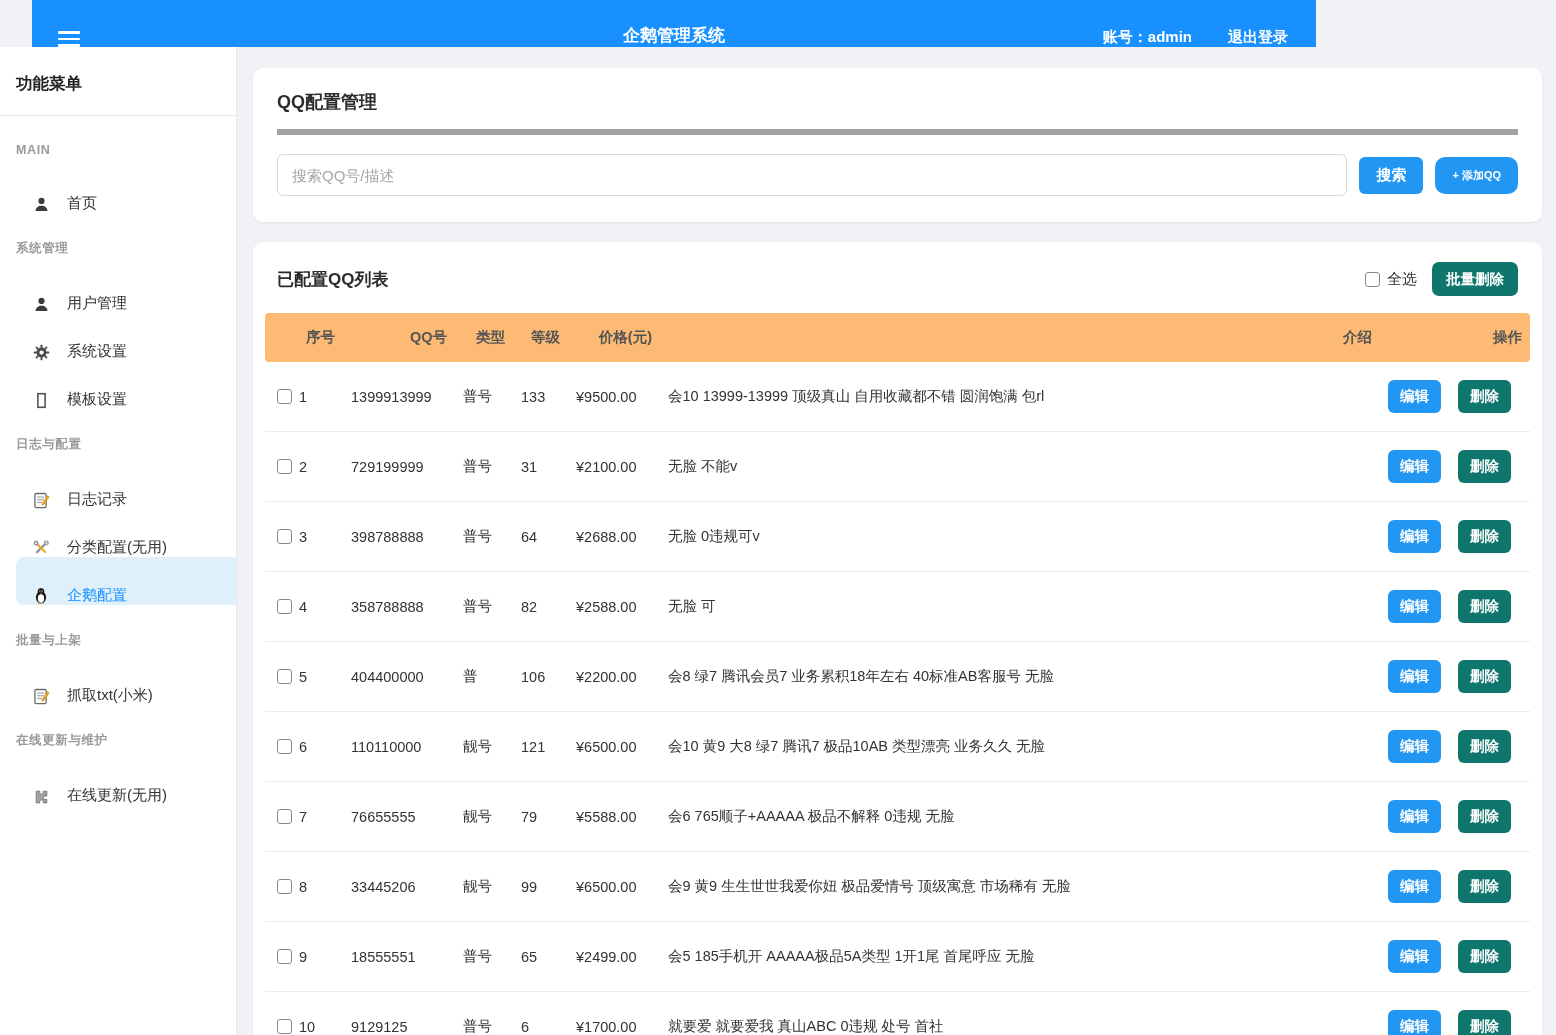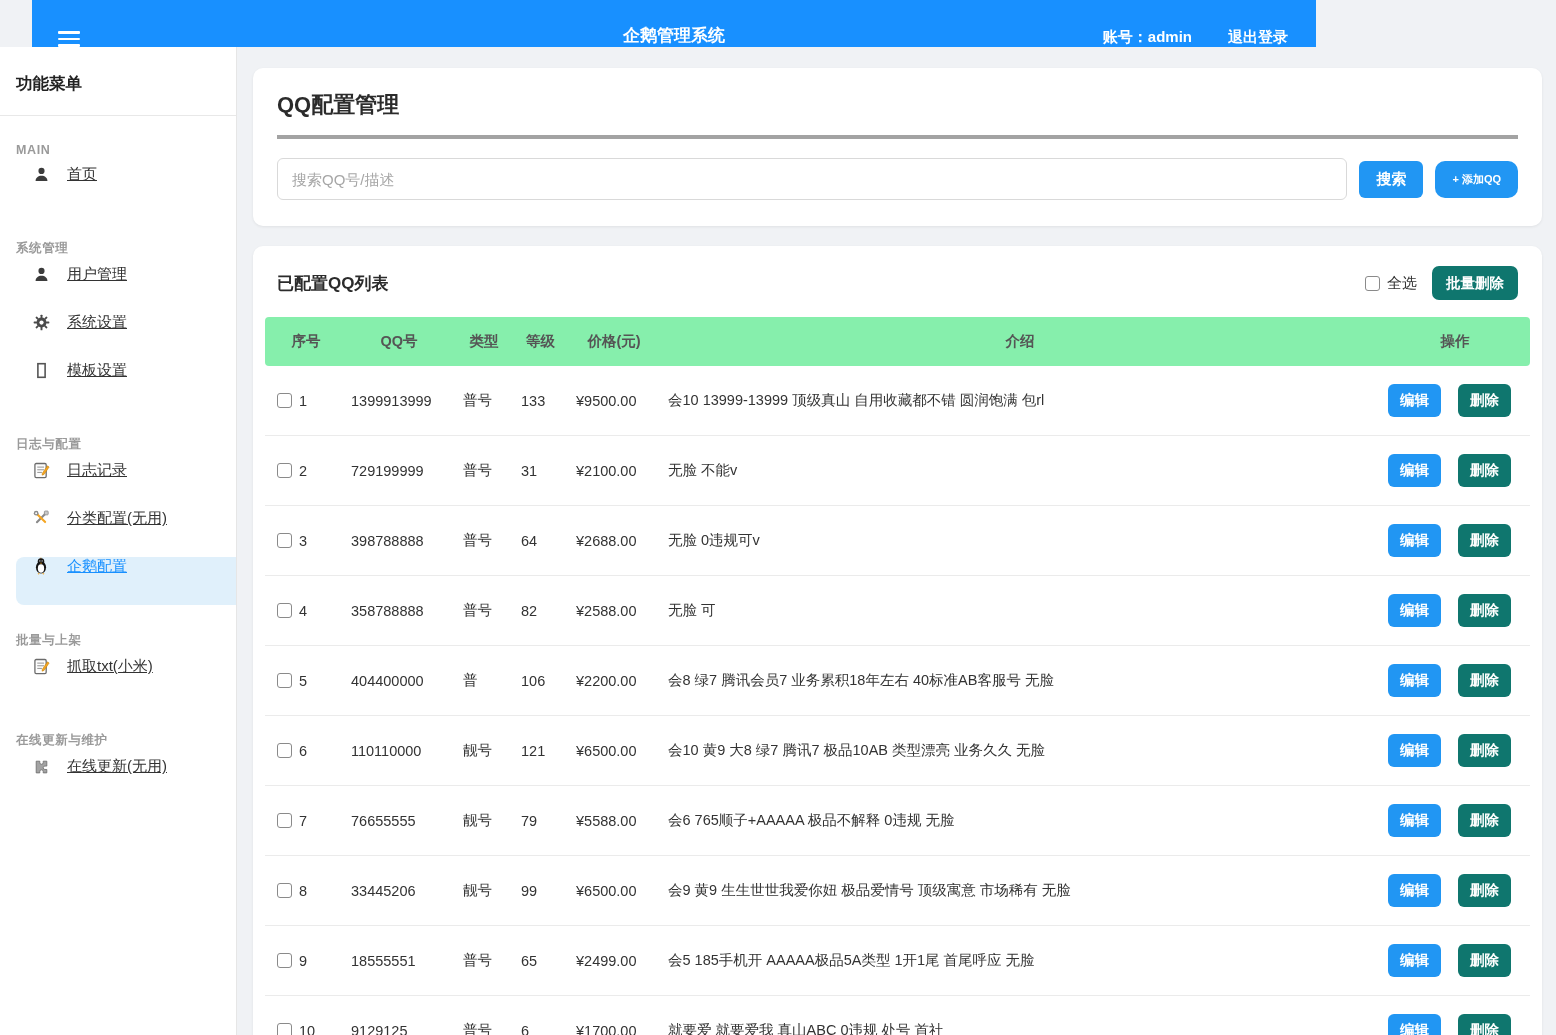--- a/index.html
+++ b/index.html
@@ -19,36 +19,36 @@
   .topbar-account { font-size:15px; font-weight:bold; }
   .topbar-logout { font-size:15px; font-weight:bold; cursor:pointer; }
 
   
   .sidebar { position:fixed; top:47px; left:0; width:237px; height:988px;
     background:#fff; border-right:1px solid #e6e6e6; overflow:hidden; }
   .sidebar-title { font-size:16.5px; font-weight:bold; color:#222;
     padding:26px 16px 20px; border-bottom:1px solid #e8e8e8; }
   .side-section-label { margin:27px 16px 8px; font-size:12.5px; font-weight:bold;
     color:#9a9a9a; letter-spacing:0.6px; }
-  .side-item { display:flex; align-items:flex-start; height:48px; margin-left:16px;
-    padding-left:16px; cursor:pointer; border-radius:8px 0 0 8px; color:#333;text-decoration:underline; }
+  .side-item { display:flex; align-items:flex-end; height:48px; margin-left:16px;
+    padding-left:16px; cursor:pointer; border-radius:8px 0 0 8px; color:#333; }
   .side-item .side-icon { width:18px; height:18px; display:inline-flex;
     align-items:center; justify-content:center; margin-right:17px; flex:0 0 18px; }
   .side-item .side-label { font-size:15px; }
   .side-item.active { background:#e0f0fb; color:#1890ff; }
 
   
   .main { position:absolute; top:47px; left:237px; width:1319px; height:988px;
     overflow:hidden; padding:21px 14px 0 16px; background:#f0f2f5; }
   .card { background:#fff; border-radius:10px; box-shadow:0 1px 3px rgba(0,0,0,.07); }
 
   
   .card-config { padding:22px 24px 26px; margin-bottom:20px; }
-  .card-config-title { font-size:22px; font-weight:bold; color:#2b2b2b;
-    padding-bottom:15px; border-bottom:4px solid #a3a3a3; margin-bottom:19px; }
+  .card-config-title { font-size:18px; font-weight:bold; color:#2b2b2b;
+    padding-bottom:15px; border-bottom:6px solid #a3a3a3; margin-bottom:19px; }
   .search-row { display:flex; align-items:center; gap:12px; }
   .search-input { flex:1; height:42px; border:1px solid #d9d9d9; border-radius:6px;
     padding:0 14px; font-size:15px; color:#333; outline:none;
     font-family:"Liberation Sans","DejaVu Sans",sans-serif; }
   .search-input::placeholder { color:#a6a6a6; }
   .btn { border:none; cursor:pointer; color:#fff; border-radius:6px;
     font-family:"Liberation Sans","DejaVu Sans",sans-serif; }
   .btn-blue { background:#2196f3; }
   .btn-red  { background:#0f766e; }
   .btn-search { height:37px; padding:0 17px; font-size:15px; font-weight:bold; }
@@ -59,22 +59,22 @@
   .list-head { display:flex; align-items:center; margin-bottom:17px; }
   .list-title { font-size:17px; font-weight:bold; color:#2b2b2b; }
   .list-controls { margin-left:auto; display:flex; align-items:center; gap:15px; }
   .select-all { display:flex; align-items:center; gap:7px; font-size:15px; color:#333; cursor:pointer; }
   input[type="checkbox"] { appearance:none; width:15px; height:15px;
     border:1.6px solid #8a8a8a; border-radius:3px; background:#fff; cursor:pointer; }
   .btn-batch { height:34px; padding:0 14px; font-size:14.5px; font-weight:bold; border-radius:7px; }
 
   
   .qq-table { width:calc(100% + 24px); margin:0 -12px; border-collapse:collapse; table-layout:fixed; }
-  .qq-table th { background:#86efac; color:#555; font-size:14.5px; font-weight:bold;
-    text-align:center; padding:15px 8px; }
+  .qq-table th { background:#fdba74; color:#555; font-size:14.5px; font-weight:bold;
+    text-align:right; padding:15px 8px; }
   .qq-table th:first-child { padding-left:12px; border-radius:4px 0 0 4px; }
   .qq-table th:last-child { border-radius:0 4px 4px 0; }
   .qq-table td { padding:18px 8px; border-bottom:1px solid #ebebeb;
     font-size:14.5px; color:#333; height:69px; vertical-align:middle;
     white-space:nowrap; overflow:hidden; }
   .qq-table td:first-child { padding-left:12px; }
   .idx-wrap { display:flex; align-items:center; gap:7px; }
   .c-actions { text-align:right; padding-right:27px !important; }
   .btn-sm { width:53px; height:33px; font-size:14.5px; font-weight:bold; }
   .btn-sm + .btn-sm { margin-left:13px; }

